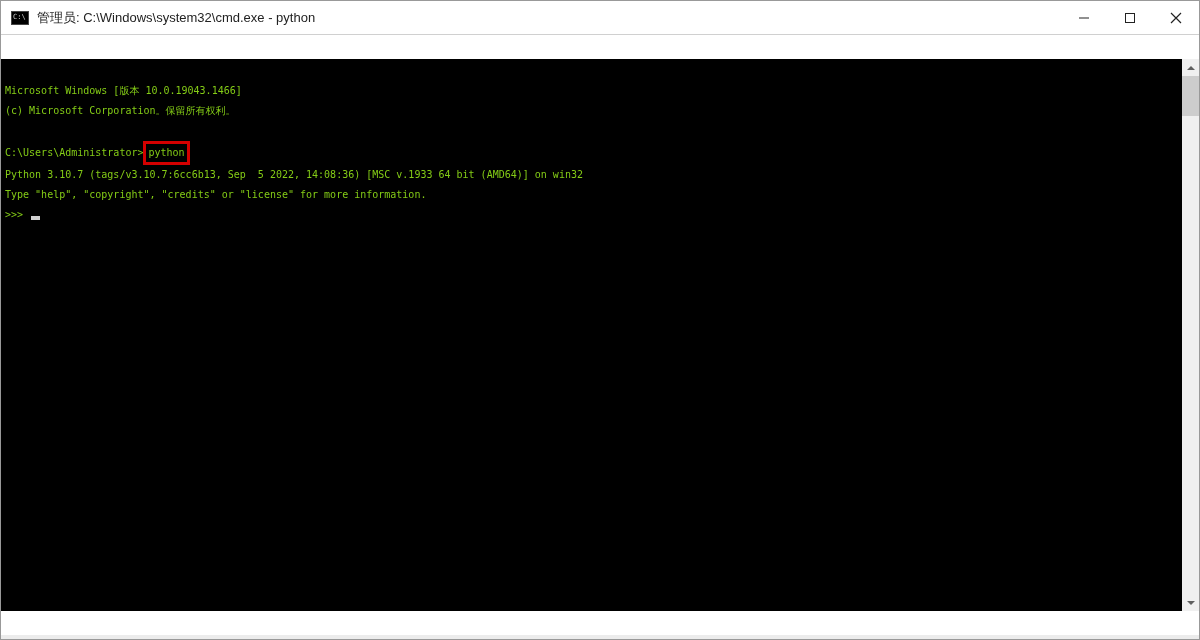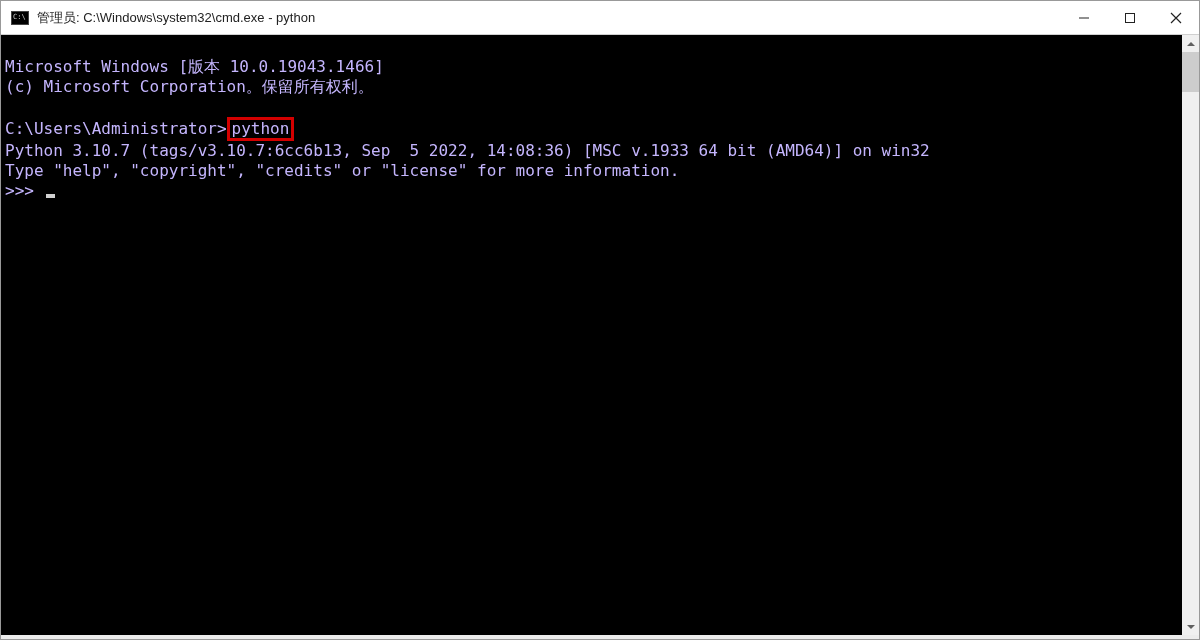--- a/index.html
+++ b/index.html
@@ -1,26 +1,26 @@
 <!DOCTYPE html>
 <html><head>
 <meta charset="utf-8">
 <style>
   * { margin: 0; padding: 0; box-sizing: border-box; }
   html, body { width: 1200px; height: 640px; overflow: hidden; font-family: "Segoe UI", sans-serif; background: #f0f0f0; }
-  .window { width: 1200px; height: 640px; display: flex; flex-direction: column; background: #fff; border: 1px solid #999; }
+  .window { width: 1200px; height: 640px; display: flex; flex-direction: column; background: #fff; border: 1px solid #999; gap: 24px; }
   .titlebar { height: 34px; display: flex; align-items: center; background: #fff; border-bottom: 1px solid #d0d0d0; }
   .titlebar-icon { width: 18px; height: 14px; background: #000; border: 1px solid #444; margin-left: 10px; margin-right: 8px; position: relative; }
   .titlebar-icon::after { content: "C:\\"; color: #ccc; font-size: 7px; font-family: Consolas, monospace; position: absolute; top: 1px; left: 1px; }
   .titlebar-text { font-size: 13px; color: #222; flex: 1; white-space: nowrap; overflow: hidden; }
   .win-controls { display: flex; height: 100%; }
   .win-btn { width: 46px; height: 100%; display: flex; align-items: center; justify-content: center; cursor: pointer; }
   .win-btn svg { width: 12px; height: 12px; }
   .content-wrap { flex: 1; display: flex; background: #000; overflow: hidden; }
-  .terminal { flex: 1; background: #000; color: #c4b5fd; font-family: "NSimSun", "Consolas", monospace; font-size: 16px; line-height: 20px; padding: 2px 0 2px 4px; white-space: pre; letter-spacing: 0px; }
+  .terminal { flex: 1; background: #000; color: #84cc16; font-family: "NSimSun", "Consolas", monospace; font-size: 10px; line-height: 20px; padding: 2px 0 2px 4px; white-space: pre; letter-spacing: 0px; }
   .terminal .line { white-space: pre; }
   .highlight-box { border: 3px solid #d40000; padding: 0 2px; display: inline-block; line-height: 18px; }
   .prompt-cursor { display: inline-block; width: 9px; height: 4px; background: #d0d0d0; vertical-align: baseline; margin-left: 2px; position: relative; top: 2px; }
   .scrollbar { width: 17px; background: #f0f0f0; display: flex; flex-direction: column; }
   .sb-btn { height: 17px; display: flex; align-items: center; justify-content: center; background: #f0f0f0; cursor: pointer; }
   .sb-btn svg { width: 10px; height: 10px; fill: #606060; }
   .sb-track { flex: 1; background: #f0f0f0; position: relative; }
   .sb-thumb { position: absolute; top: 0; left: 0; right: 0; height: 40px; background: #cdcdcd; }
   .bottom-scroll { height: 4px; background: #ececec; }
 </style>

